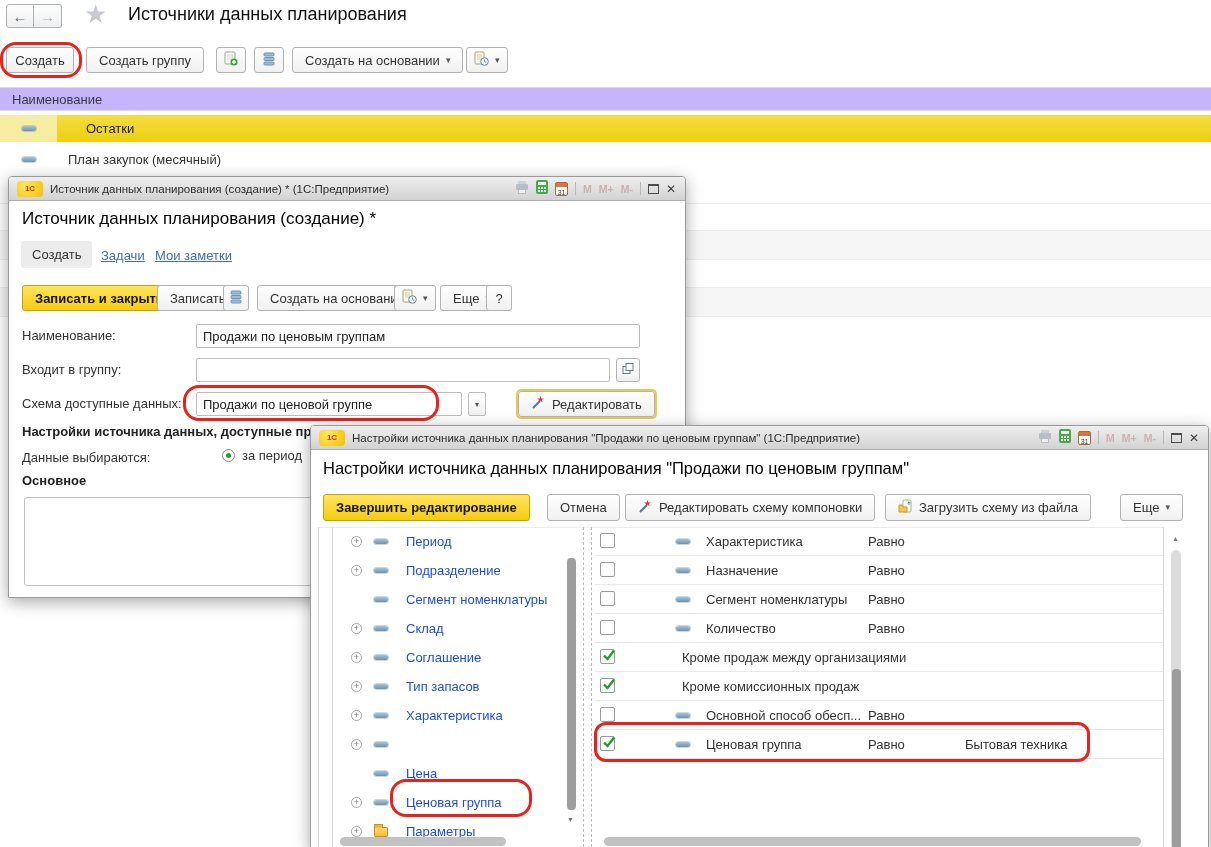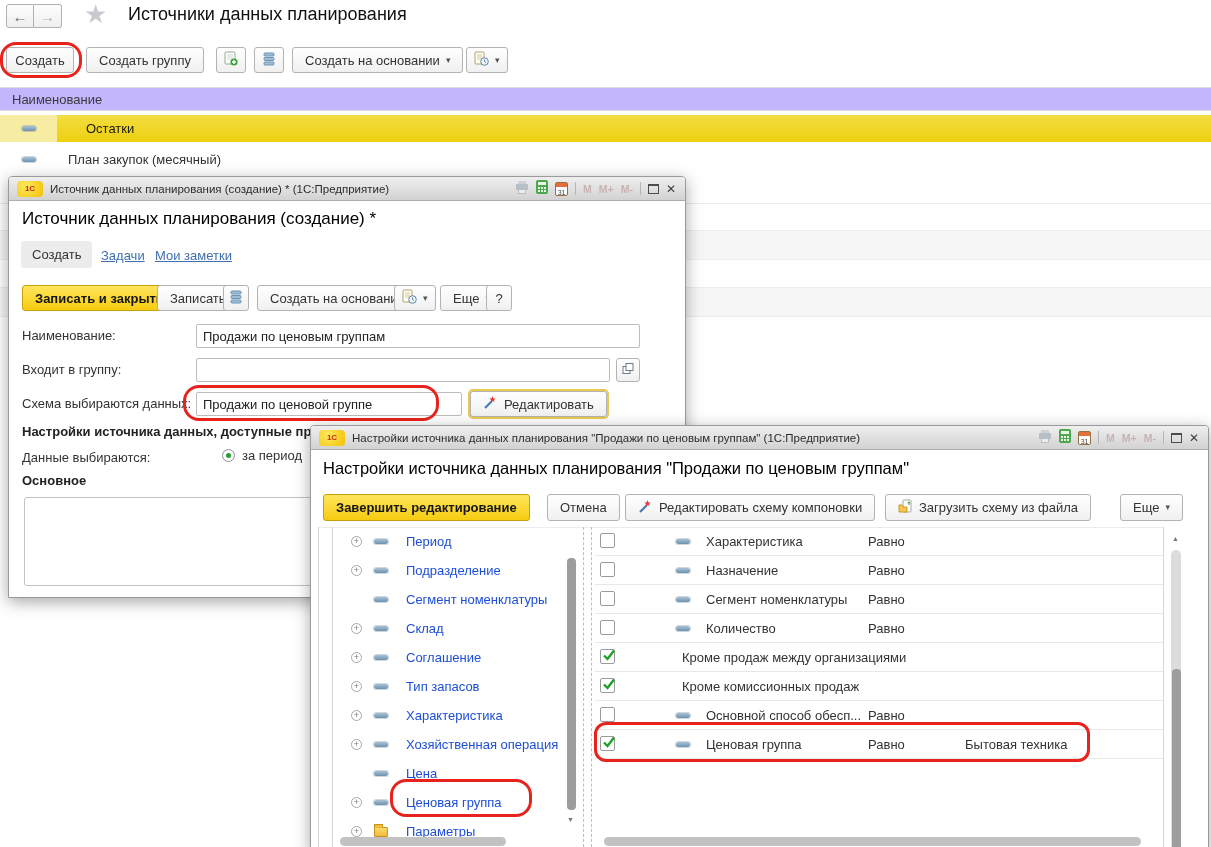--- a/index.html
+++ b/index.html
@@ -263,24 +263,24 @@
   <div class="fld-label a" style="left:13px;top:181px;">Входит в группу:</div>
   <input class="fld-input a" style="left: 187px; top: 181px; width: 414px; padding-right: 18px;" value="">
   <span class="combo-arrow a" style="left:583px;top:182px;">▾</span>
   <button class="btn a" style="left:607px;top:181px;width:24px;height:24px;padding:0;">
     <span><svg width="12" height="12">
           <rect x="1" y="3.5" width="7" height="7" fill="#fff" stroke="#6b7b8b"></rect>
           <rect x="4" y="0.5" width="7" height="7" fill="#fff" stroke="#6b7b8b"></rect>
         </svg></span>
   </button>
 
-  <div class="fld-label a" style="left:13px;top:215px;">Схема выбираются данных:</div>
+  <div class="fld-label a" style="left:13px;top:215px;">Схема доступные данных:</div>
   <input class="fld-input a" style="left: 187px; top: 215px; width: 266px;" value="Продажи по ценовой группе">
   <span class="combo-box a" style="left:459px;top:215px;">▾</span>
-  <button class="btn a" style="left:461px;top:214px;box-shadow:0 0 0 2px #eac94e;">
+  <button class="btn a" style="left:509px;top:214px;box-shadow:0 0 0 2px #eac94e;">
     <span><svg width="15" height="15">
           <path d="M2 13 L9 6" stroke="#4a7ab5" stroke-width="2.2"></path>
           <path d="M9.5 1 L10.3 3.4 L12.8 3.4 L10.8 4.9 L11.6 7.3 L9.5 5.8 L7.4 7.3 L8.2 4.9 L6.2 3.4 L8.7 3.4 Z" fill="#e03030"></path>
         </svg></span>
     <span>Редактировать</span>
   </button>
 
   <div class="a" style="left:13px;top:247px;font-weight:bold;color:#222;white-space:nowrap;">Настройки источника данных, доступные при </div>
 
   <div class="fld-label a" style="left:13px;top:269px;">Данные выбираются:</div>
@@ -390,21 +390,20 @@
         <span class="tree-label">Тип запасов</span>
       </div>
     <div class="tree-row" style="top:174px;">
         <span class="expand">+</span>
         <span class="dash tdash"></span>
         <span class="tree-label">Характеристика</span>
       </div>
     <div class="tree-row" style="top:203px;">
         <span class="expand">+</span>
         <span class="dash tdash"></span>
-        <span class="tree-label">Хозяйственная операция</span>
       </div>
     <div class="tree-row" style="top:232px;">
         <span class="dash tdash"></span>
         <span class="tree-label">Цена</span>
       </div>
     <div class="tree-row" style="top:261px;">
         <span class="expand">+</span>
         <span class="dash tdash"></span>
         <span class="tree-label">Ценовая группа</span>
       </div>

